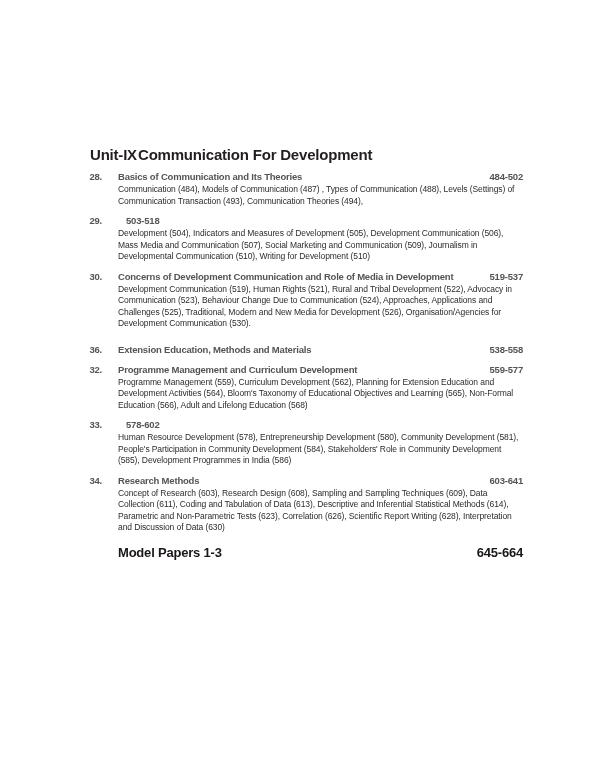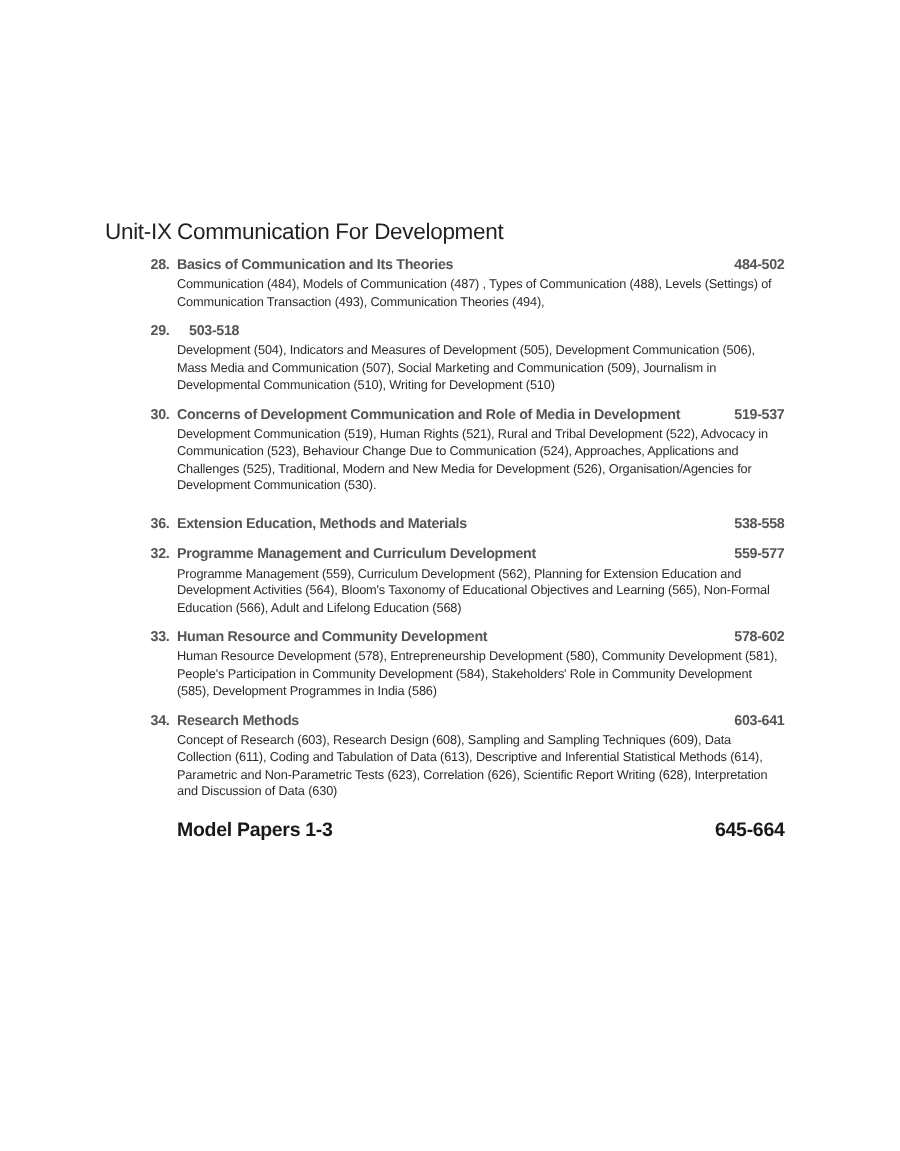--- a/index.html
+++ b/index.html
@@ -21,40 +21,41 @@
   .page {
     width: 600px;
     height: 767px;
     padding: 147px 77px 0 70px;
   }
   .unit + .unit { margin-top: 13px; }
   .unit-header {
     display: flex;
     font-size: 15px;
     line-height: 16px;
-    font-weight: 400;
+    font-weight: 700;
     color: var(--unit-heading-text);
     letter-spacing: -0.2px;
+    margin-left: 20px;
   }
   .unit-label { flex: 0 0 48px; }
   .unit-title { flex: 1; }
   .chapter { margin-top: 7px; }
   .chapter-head {
     display: flex;
     align-items: baseline;
     font-size: 9.5px;
     line-height: 13px;
     font-weight: 700;
     color: var(--chapter-heading-text);
     letter-spacing: -0.2px;
   }
   .chapter-number {
     flex: 0 0 48px;
     text-align: right;
-    padding-right: 5px;
+    padding-right: 16px;
   }
   .chapter-title { flex: 1 1 auto; }
   .chapter-pages { flex: 0 0 auto; padding-left: 8px; }
   .chapter-desc {
     margin-left: 48px;
     margin-top: 1px;
     max-width: 405px;
     font-size: 8.5px;
     line-height: 11.5px;
     letter-spacing: -0.1px;
@@ -128,21 +129,20 @@
       <span class="chapter-number">32.</span>
       <span class="chapter-title">Programme Management and Curriculum Development</span>
       <span class="chapter-pages">559-577</span>
     </div>
     <div class="chapter-desc">Programme Management (559), Curriculum Development (562), Planning for Extension Education and Development Activities (564), Bloom's Taxonomy of Educational Objectives and Learning (565), Non-Formal Education (566), Adult and Lifelong Education (568)</div>
   </div>
 
   <div class="chapter">
     <div class="chapter-head">
       <span class="chapter-number">33.</span>
-      <span class="chapter-title">Human Resource and Community Development</span>
       <span class="chapter-pages">578-602</span>
     </div>
     <div class="chapter-desc">Human Resource Development (578), Entrepreneurship Development (580), Community Development (581), People's Participation in Community Development (584), Stakeholders' Role in Community Development (585), Development Programmes in India (586)</div>
   </div>
 
   <div class="chapter">
     <div class="chapter-head">
       <span class="chapter-number">34.</span>
       <span class="chapter-title">Research Methods</span>
       <span class="chapter-pages">603-641</span>

